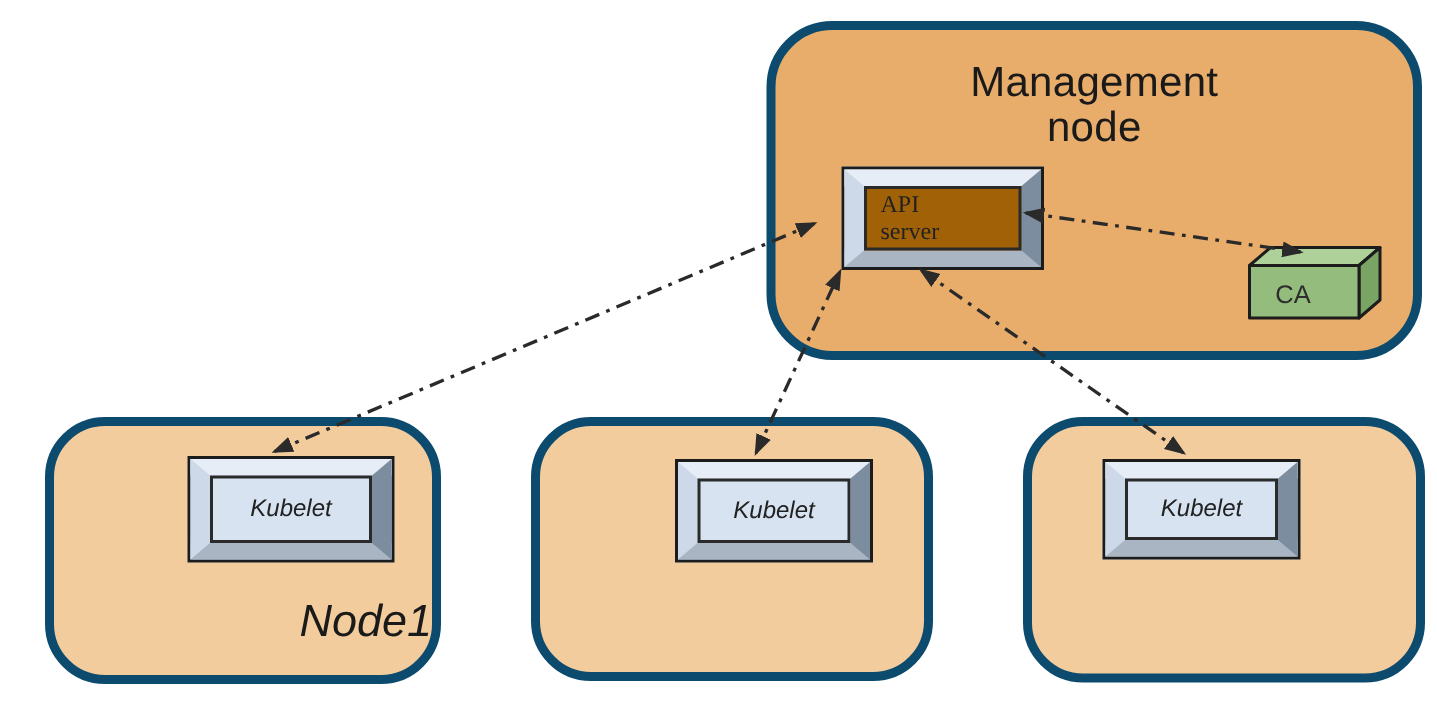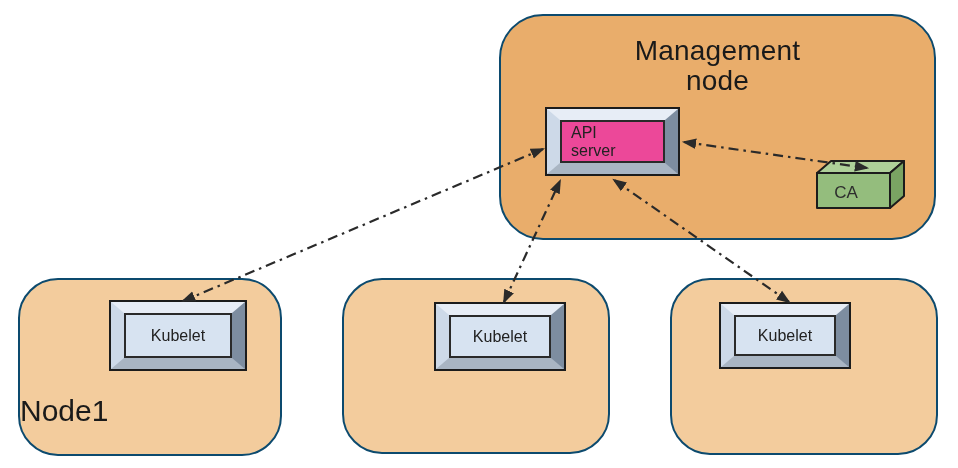--- a/index.html
+++ b/index.html
@@ -2,32 +2,33 @@
 <html><head>
 <meta charset="utf-8">
 <style>
   html,body{margin:0;padding:0;background:#ffffff;}
   .canvas{
     position:relative;width:958px;height:468px;overflow:hidden;
     font-family:"Liberation Sans", sans-serif;color:#1a1a1a;background:#ffffff;
   }
   .round-node{
     position:absolute;box-sizing:border-box;
-    border:2px solid #0c4a6e;
+    border:6px solid #0c4a6e;
+    margin-left:12px;
   }
   .mgmt{border-radius:44px;}
-  .worker{border-radius:40px;}
+  .worker{border-radius:40px;font-style:italic;}
   .mgmt-title{
     position:absolute;left:0;right:0;top:20px;
     text-align:center;font-size:28px;line-height:30px;
     white-space:pre-line;letter-spacing:0.2px;
   }
   .node-label{
     position:absolute;left:0;right:0;top:114px;
-    text-align:left;font-size:30px;line-height:34px;
+    text-align:right;font-size:30px;line-height:34px;
   }
   
   .bevel-box{
     position:absolute;box-sizing:border-box;
     border:2px solid #1c1c1c;background:#d7e3f1;
   }
   .bevel-frame{
     width:100%;height:100%;box-sizing:border-box;
     border-style:solid;border-width:11px 13px;
     border-color:#e7edf6 #7d8da0 #a9b5c3 #cdd9e8;
@@ -52,21 +53,21 @@
 <body>
 
 <div class="canvas">
 
   <div class="round-node mgmt" style="left: 499px; top: 14px; width: 437px; height: 226px; background: rgb(233, 173, 107);">
     <div class="mgmt-title">Management
 node</div>
 
     <div class="bevel-box" style="left:44px;top:91px;width:135px;height:69px;">
       <div class="bevel-frame">
-        <div class="bevel-panel" style="background: #ec4899;">
+        <div class="bevel-panel" style="background: #a16207; font-family: Liberation Serif, serif;">
           <span class="box-label left">API
 server</span>
         </div>
       </div>
     </div>
 
     <svg class="ca-svg" style="left:315px;top:144px;" width="92" height="52" viewBox="0 0 92 52">
       <polygon points="1,13 15,1 88,1 74,13" stroke="#1c1c1c" stroke-width="2" stroke-linejoin="round" fill="#aed099"></polygon>
       <polygon points="74,13 88,1 88,36 74,48" stroke="#1c1c1c" stroke-width="2" stroke-linejoin="round" fill="#7aa463"></polygon>
       <polygon points="1,13 74,13 74,48 1,48" stroke="#1c1c1c" stroke-width="2" stroke-linejoin="round" fill="#94bd7d"></polygon>

